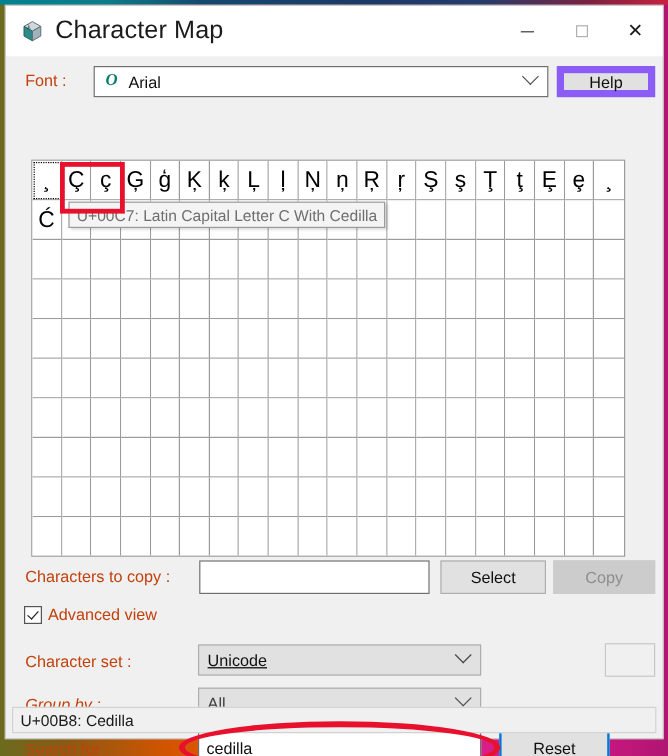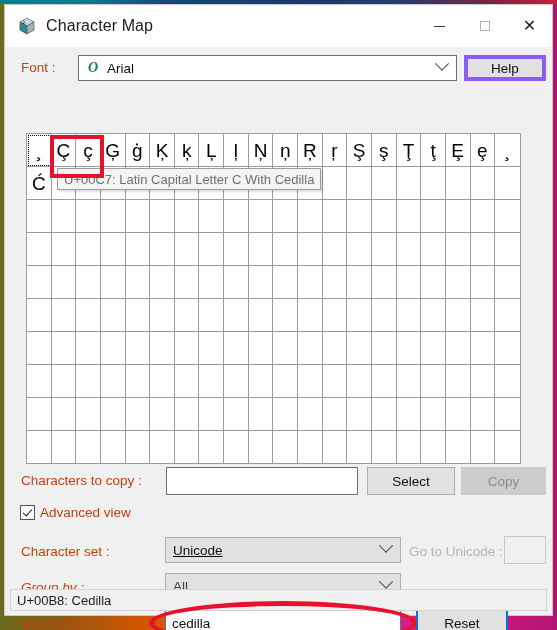--- a/index.html
+++ b/index.html
@@ -59,21 +59,21 @@
     flex: 0 0 auto;
     position: relative;
   }
   #app-icon {
     width: 20px; height: 20px;
     margin-left: 12px; margin-right: 9px;
     position: relative;
     flex: 0 0 auto;
   }
   #title-text {
-    font-size: 16px;
+    font-size: 21px;
     color: #1b1b1b;
     font-family: "Liberation Sans", sans-serif;
     letter-spacing: 0.1px;
   }
   #winbtns {
     margin-left: auto;
     display: flex;
     height: 42px;
   }
   .winbtn {
@@ -153,21 +153,21 @@
     width: 9px; height: 9px;
     border-right: 1.4px solid #4a4a4a;
     border-bottom: 1.4px solid #4a4a4a;
     transform: rotate(45deg) translate(-3px,-3px);
   }
   #help-btn {
     position: absolute;
     left: 459px; top: 0;
     width: 82px; height: 26px;
     background: #e1e1e1;
-    border: 4px solid #8b5cf6;
+    border: 6px solid #8b5cf6;
     box-sizing: border-box;
     display: flex;
     align-items: center;
     justify-content: center;
     font-size: 13.5px;
     color: #0f0f0f;
   }
 
   
   #grid-wrap {
@@ -638,21 +638,20 @@
     <div id="adv-row">
       <div id="adv-check"></div>
       <div class="lbl">Advanced view</div>
     </div>
 
     <div id="charset-label" class="lbl">Character set :</div>
     <div id="charset-combo">
       <span id="charset-value">Unicode</span>
       <span class="combo-arrow"></span>
     </div>
-    <div id="goto-label" class="lbl disabled">Go to Unicode :</div>
     <input id="goto-input" type="text" disabled="" value="" style="">
 
     <div id="group-label" class="lbl">Group by :</div>
     <div id="group-combo">
       <span id="group-value">All</span>
       <span class="combo-arrow"></span>
     </div>
 
     <div id="search-label" class="lbl">Search for :</div>
     <div id="search-input">

